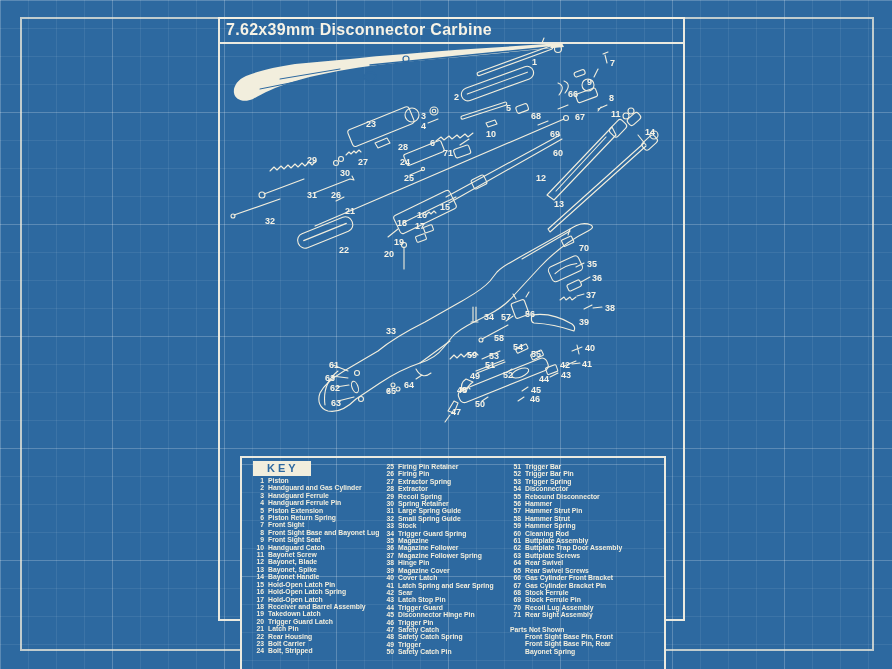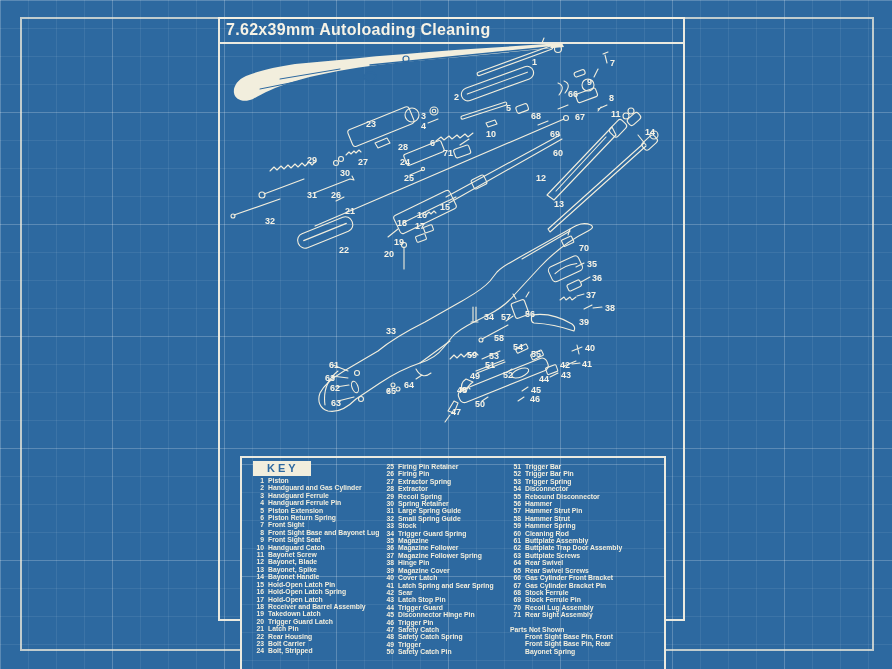--- a/index.html
+++ b/index.html
@@ -66,21 +66,21 @@
   .kt{flex:1;white-space:nowrap;}
   .extra-head{margin-top:7px;font-weight:bold;}
   .xrow{padding-left:15px;white-space:nowrap;}
 </style>
 </head>
 <body>
 
 <div class="frame"></div>
 
 <section class="diagram-box">
-  <h1 class="page-title">7.62x39mm Autoloading Cleaning</h1>
+  <h1 class="page-title">7.62x39mm Disconnector Carbine</h1>
   <div class="title-rule"></div>
 
   <svg class="diagram-svg" viewBox="0 0 459 596">
 
     <g stroke="#f2eedd" stroke-width="1.1" fill="none" stroke-linecap="round" stroke-linejoin="round">
 
       <path fill="#f2eedd" stroke="none" d="M14,74 C13,68 17,61 26,57 C38,52 55,48 75,45 L130,40 C165,36 200,34 235,31 L342,24 L344,28 L250,37 C215,40 180,43 150,47 C120,51 95,56 72,63 C55,68 42,75 33,80 C24,84 15,81 14,74 Z"></path>
       <path d="M150,46 L330,28" stroke="#2d69a0" stroke-width="1.4"></path>
       <path d="M60,60 L120,50 M40,70 L80,62" stroke="#2d69a0" stroke-width="1"></path>
       <ellipse cx="150" cy="58" rx="6" ry="4.5" stroke="#2d69a0" stroke-width="1.4"></ellipse>

